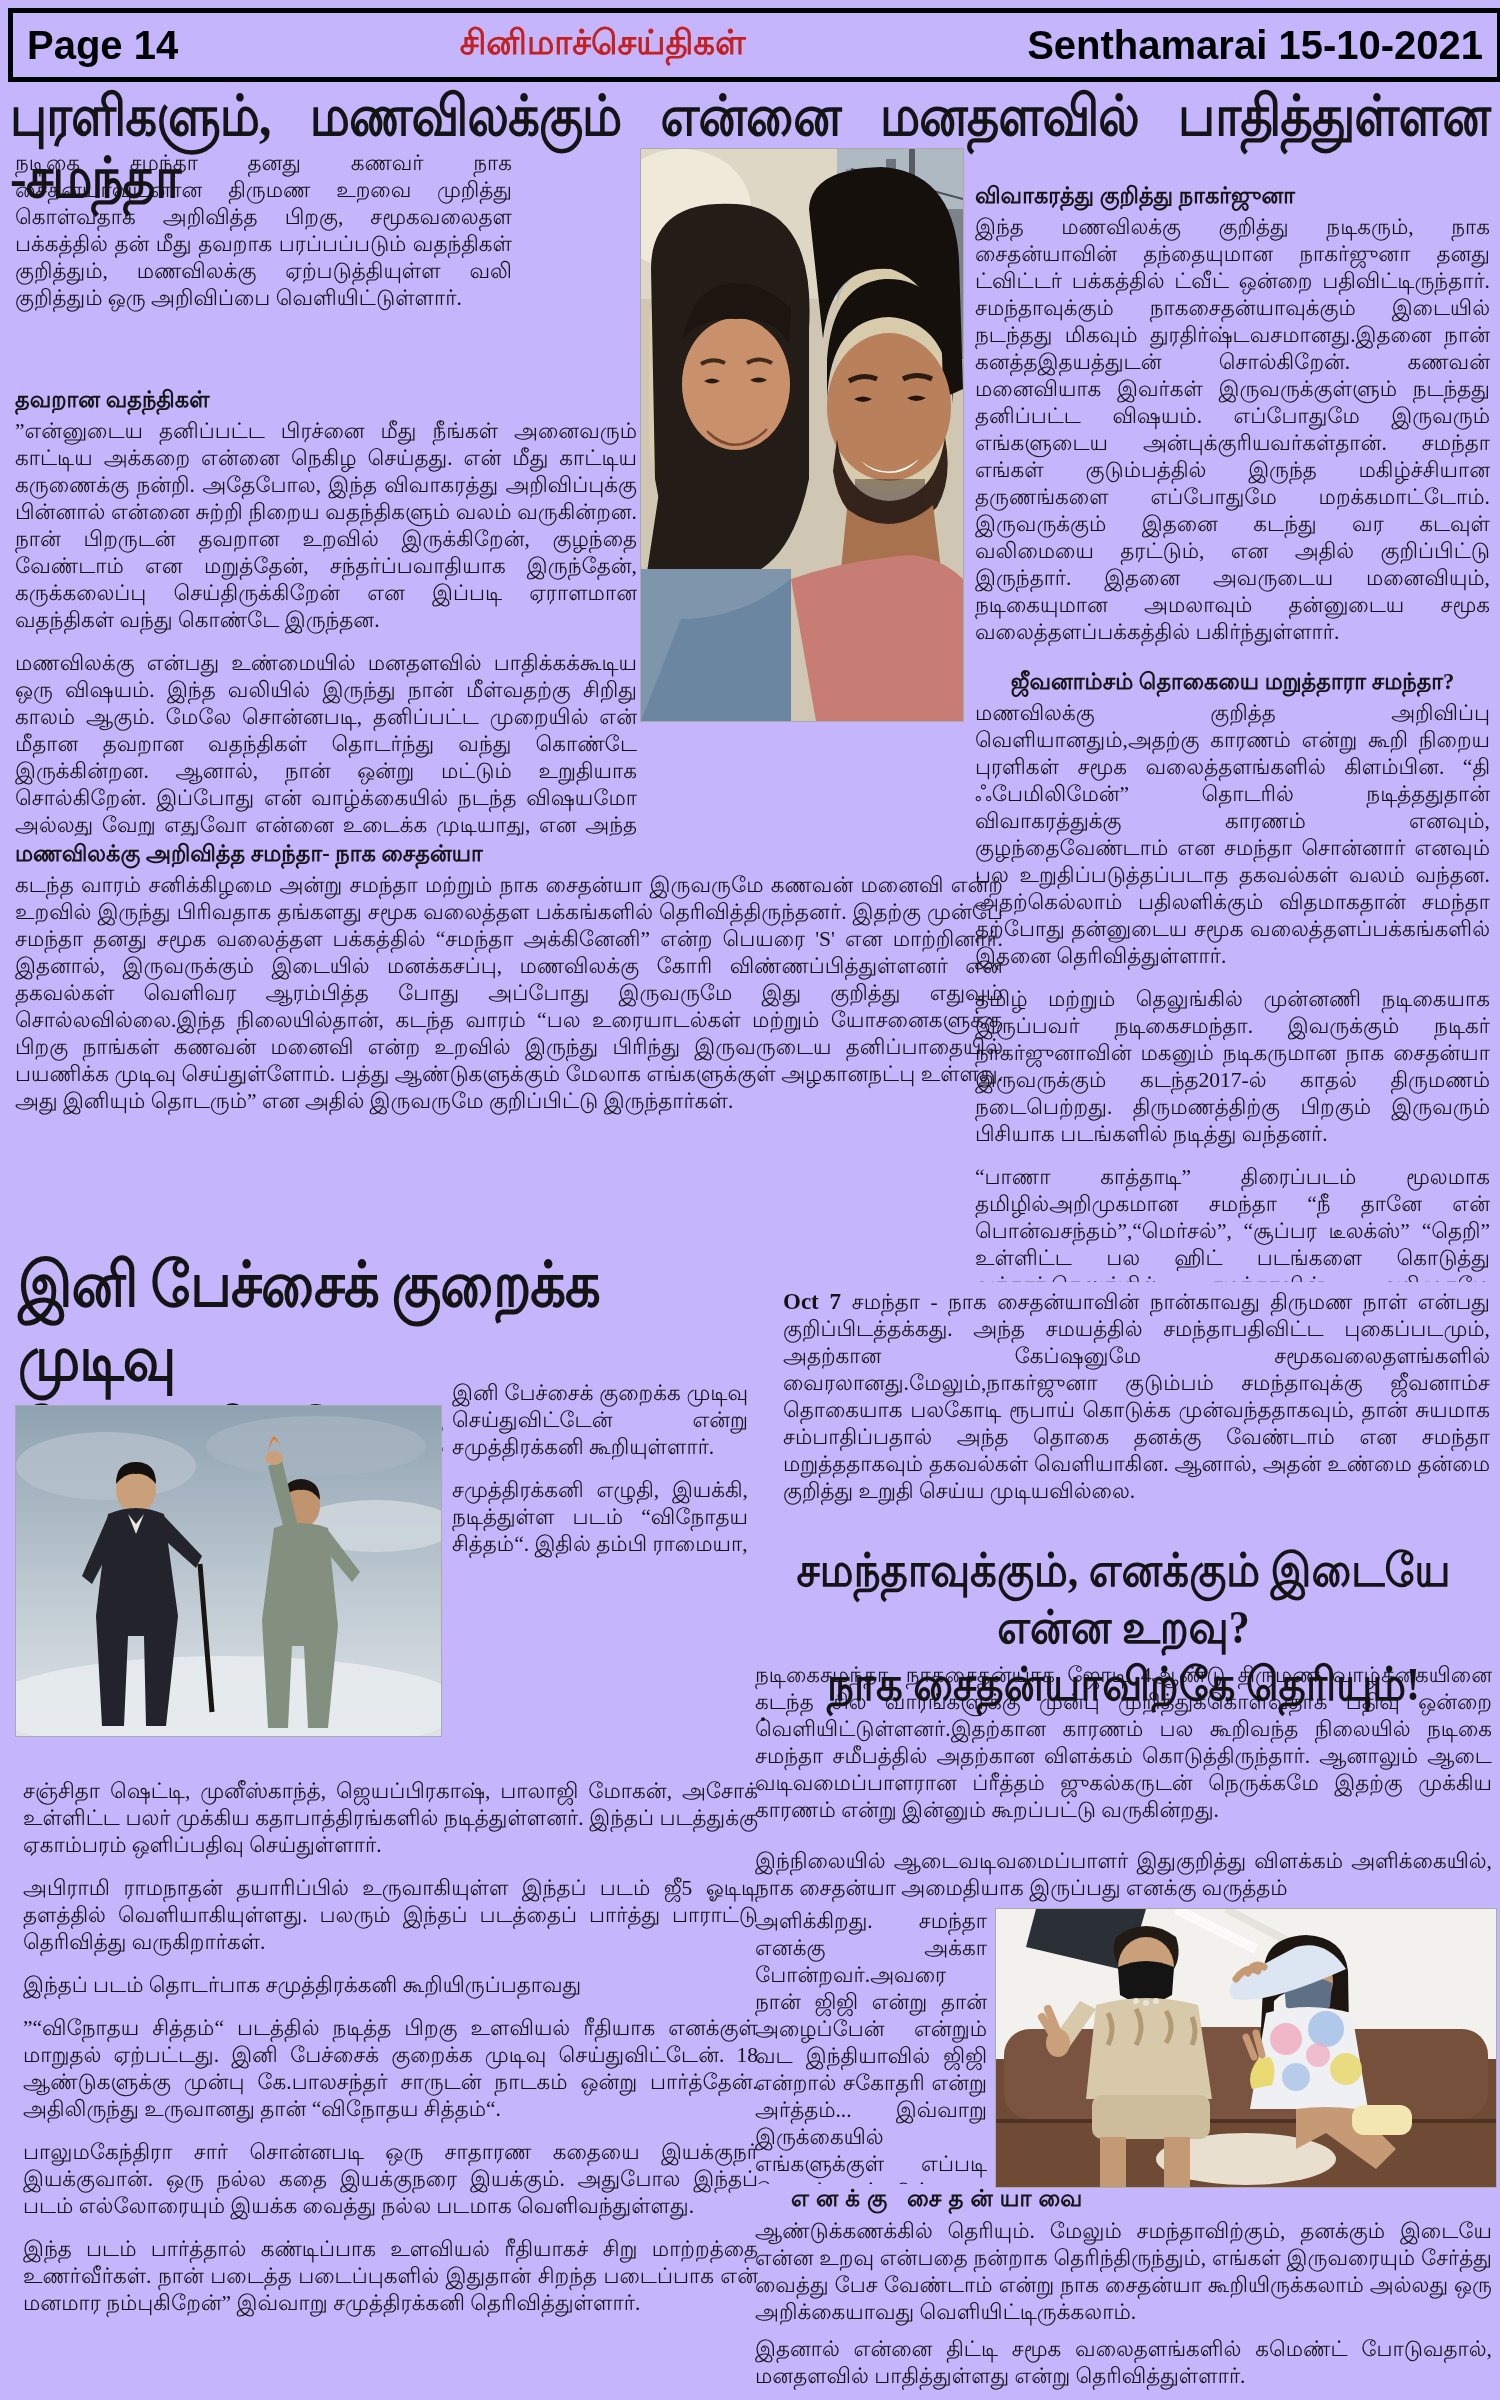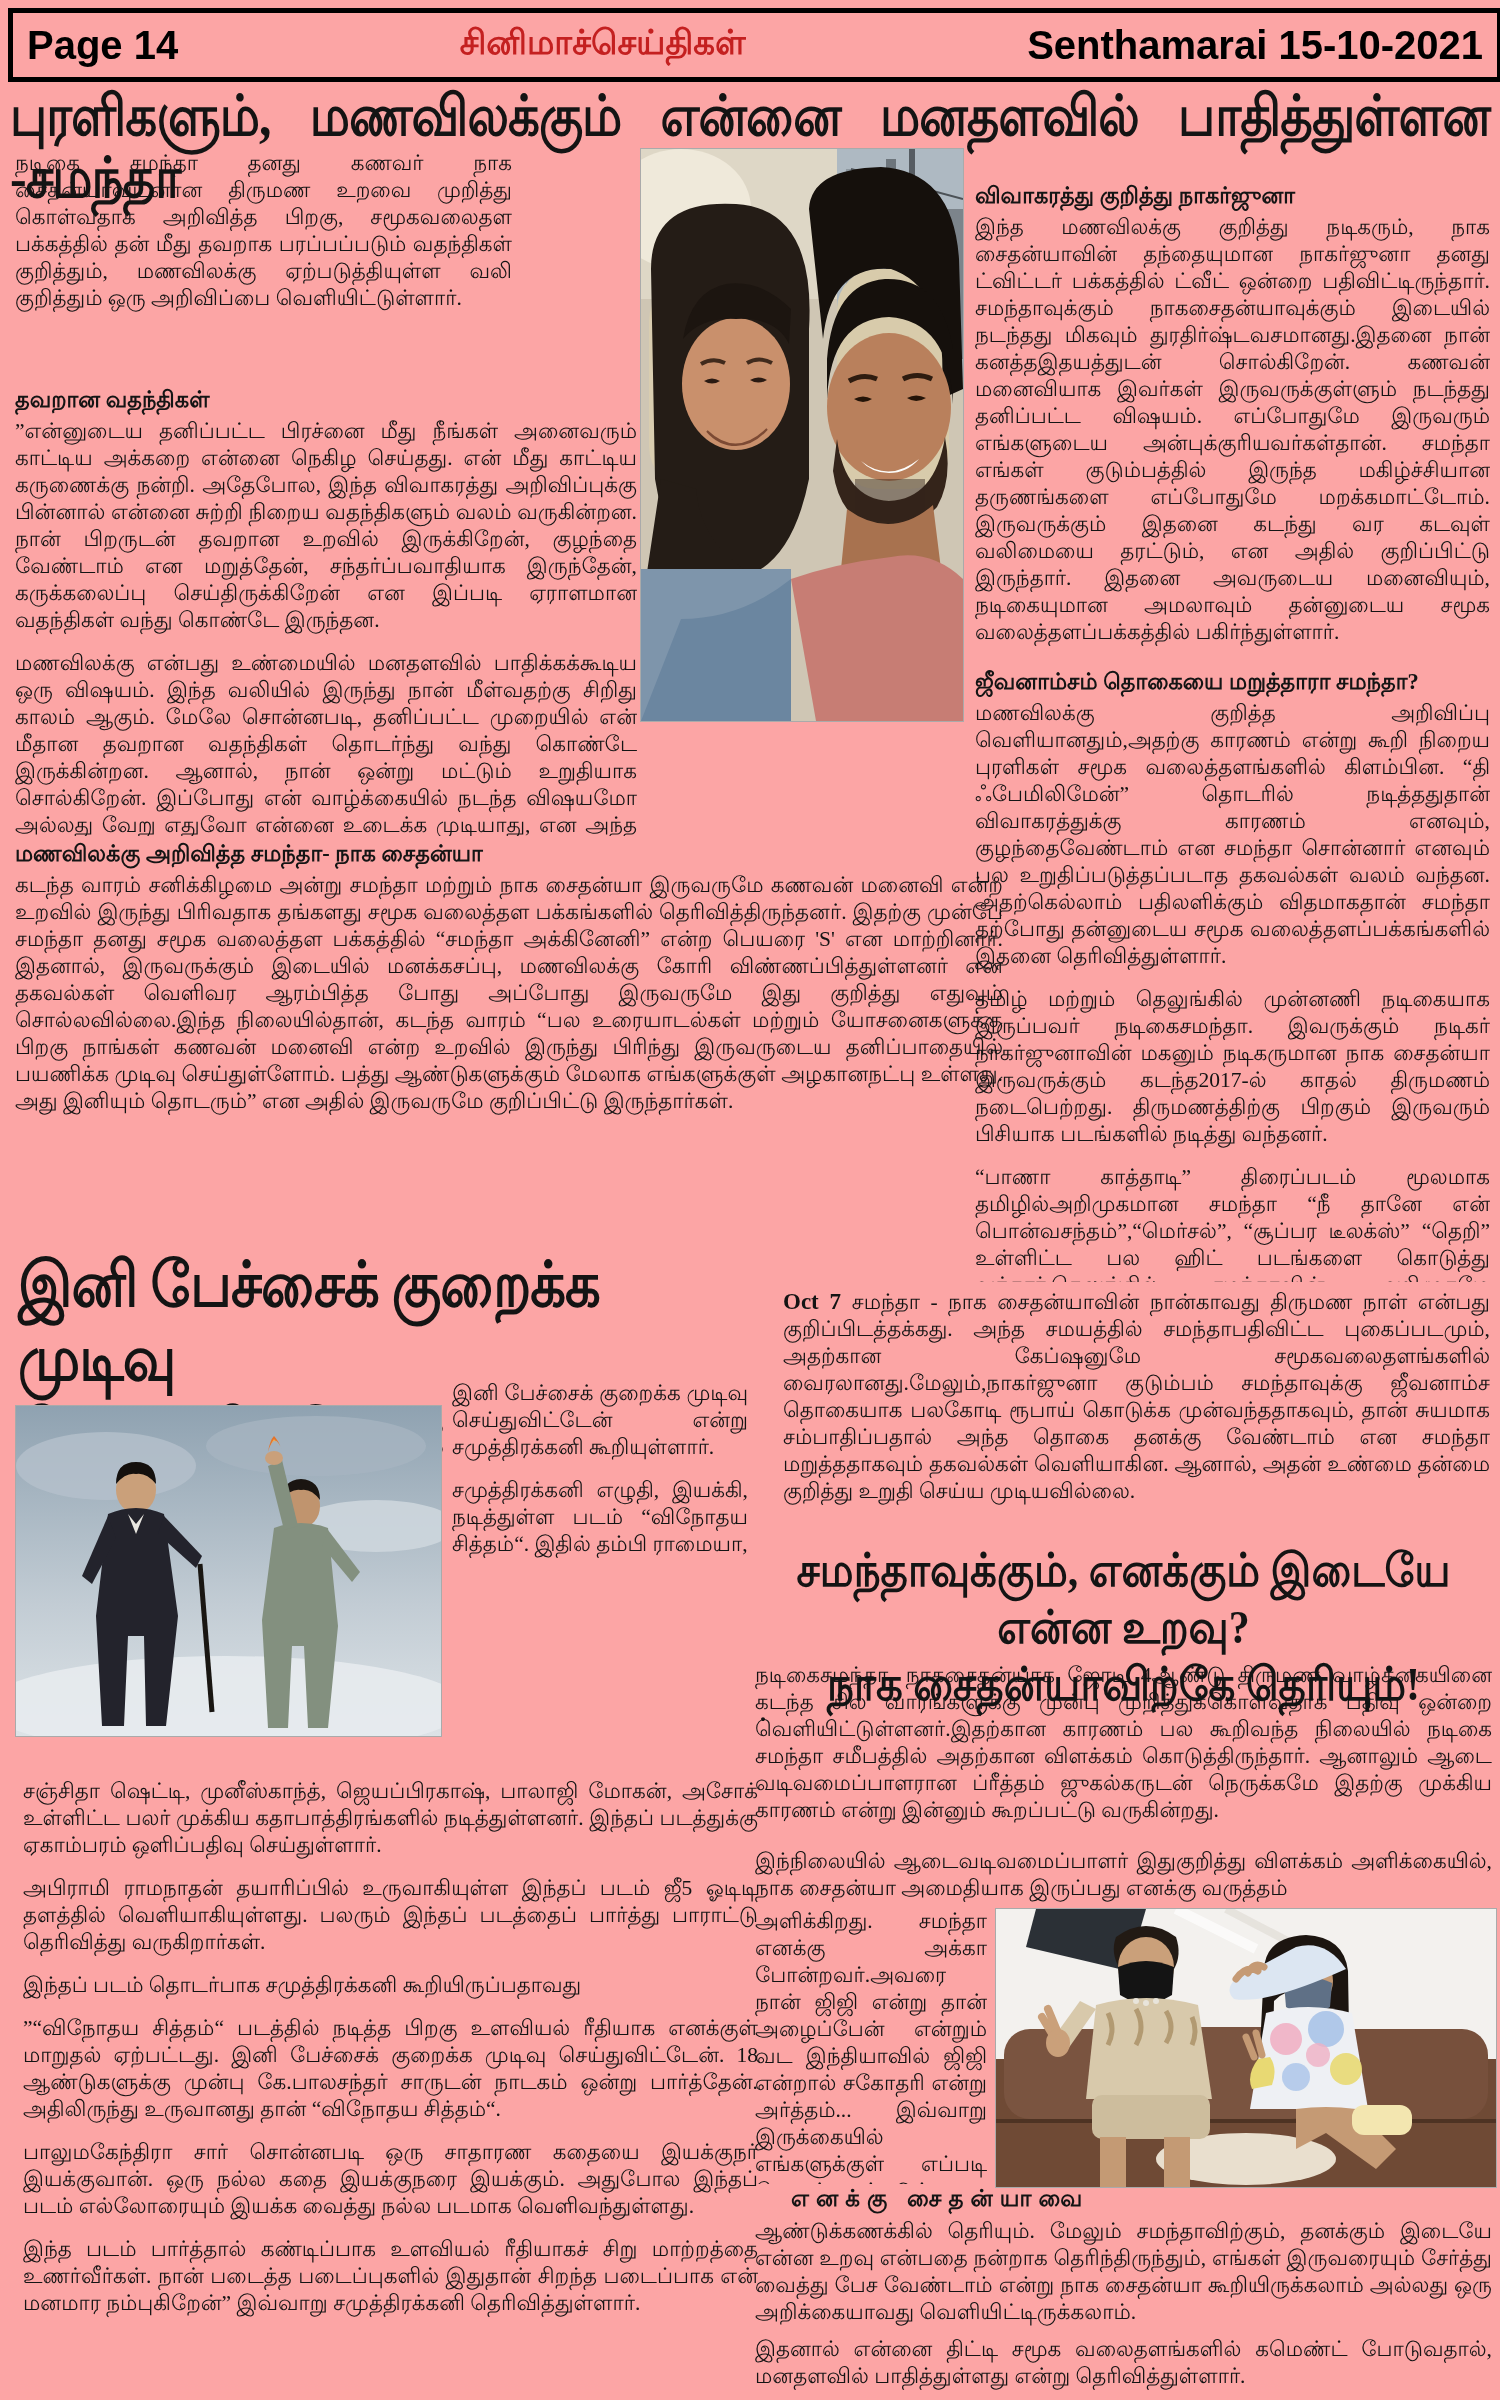--- a/index.html
+++ b/index.html
@@ -1,16 +1,16 @@
 <!DOCTYPE html>
 <html><head>
 <meta charset="utf-8">
 <style>
   html,body{margin:0;padding:0;background:#e8e8e8;}
-  .page{position:relative;width:1500px;height:2400px;background:#fca5a5;overflow:hidden;
+  .page{position:relative;width:1500px;height:2400px;background:#c4b5fd;overflow:hidden;
         font-family:"Liberation Serif","DejaVu Serif",serif;color:#141414;}
   .abs{position:absolute;}
   
   .header-box{left:8px;top:8px;width:1456px;height:64px;border:5px solid #000;
               display:flex;align-items:center;justify-content:space-between;padding:0 14px;}
   .hdr-side{font-family:"Liberation Sans","DejaVu Sans",sans-serif;font-weight:bold;font-size:40px;color:#000;}
   .hdr-center{font-weight:bold;font-size:34px;color:#c42020;}
   
   .headline1{left:10px;top:86px;width:1480px;font-weight:bold;font-size:50px;line-height:1.1;
              letter-spacing:-1px;text-align:justify;text-align-last:justify;transform:scaleY(1.12);transform-origin:top center;}
@@ -19,21 +19,21 @@
   .headline3{left:755px;top:1542px;width:737px;font-weight:bold;font-size:42px;line-height:52px;
              text-align:center;transform:scaleY(1.1);transform-origin:top center;}
   
   .txt{font-size:21.5px;line-height:27px;text-align:justify;}
   .txt p{margin:0 0 16px 0;}
   .subhead{font-weight:bold;font-size:22.5px;line-height:28px;margin:0 0 4px 0;}
   .colA1{left:15px;top:150px;width:497px;height:238px;overflow:hidden;}
   .blockA2{left:15px;top:386px;width:622px;height:450px;overflow:hidden;}
   .blockA3{left:15px;top:840px;width:988px;height:404px;overflow:hidden;}
   .colRight{left:975px;top:182px;width:515px;height:1100px;overflow:hidden;}
-  .gap-top{margin-top:22px;}
+  .gap-top{margin-top:22px;text-align:center;}
   .oct7{left:783px;top:1288px;width:707px;height:250px;overflow:hidden;}
   .oct7 .lbl{font-weight:bold;font-size:23px;}
   .colB{left:452px;top:1380px;width:296px;height:352px;overflow:hidden;}
   .belowB{left:15px;top:1778px;width:735px;height:620px;overflow:hidden;margin-left:8px;}
   .strayDot{left:760px;top:1700px;font-size:24px;font-weight:bold;}
   .a3p1{left:755px;top:1662px;width:737px;height:182px;overflow:hidden;}
   .a3p2a{left:755px;top:1848px;width:737px;height:58px;overflow:hidden;}
   .a3p2b{left:755px;top:1908px;width:232px;height:276px;overflow:hidden;}
   .a3sub{left:755px;top:2186px;font-weight:bold;font-size:23px;letter-spacing:7px;margin-left:36px;}
   .a3p3{left:755px;top:2218px;width:737px;height:116px;overflow:hidden;}

